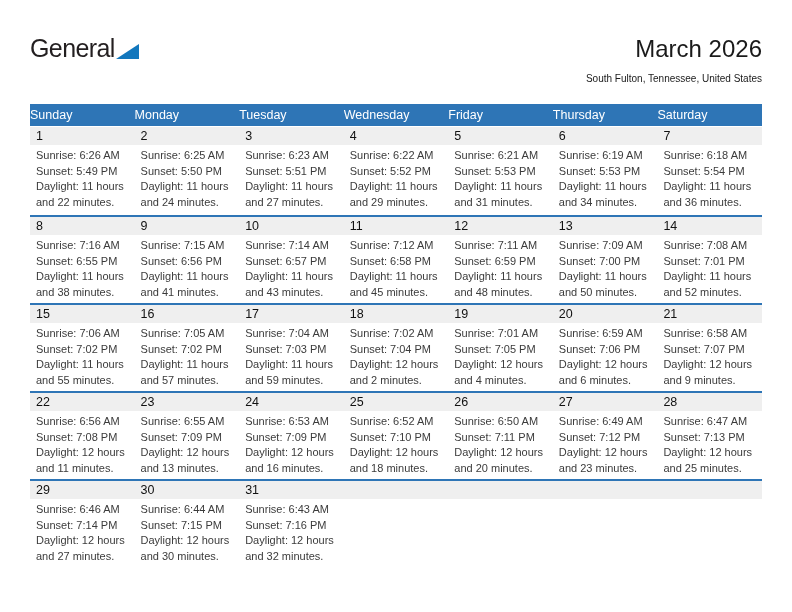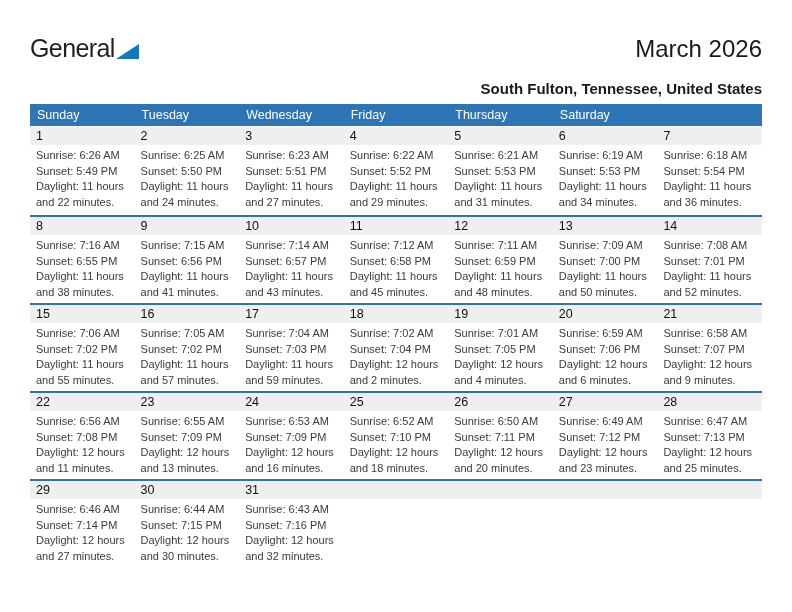--- a/index.html
+++ b/index.html
@@ -18,26 +18,26 @@
 
   
   .header{position:absolute;top:0;left:30px;right:30px;height:84px;}
   .logo{position:absolute;left:0;top:36px;width:130px;}
   .logo-line1{display:flex;align-items:flex-end;}
   .logo-general{font-size:25px;color:var(--logo-dark);letter-spacing:-0.6px;line-height:1;}
   .logo-tri{width:0;height:0;border-bottom:15px solid var(--logo-blue);border-left:23px solid transparent;margin:0 0 2px 1px;}
   .logo-blue{font-size:25px;color:var(--logo-blue);letter-spacing:-0.4px;line-height:1;margin:-3px 0 0 42px;}
   .title-block{position:absolute;right:0;top:32px;text-align:right;}
   .page-title{font-size:24px;color:var(--title-color);line-height:34px;}
-  .page-subtitle{font-size:15px;color:var(--title-color);line-height:20px;margin-top:13px;font-weight:bold;}
+  .page-subtitle{font-size:10px;color:var(--title-color);line-height:20px;margin-top:3px;}
 
   
   .calendar{position:absolute;top:104px;left:30px;right:30px;}
   .weekday-header{display:grid;grid-template-columns:repeat(7,1fr);background:var(--header-blue);height:22px;}
-  .weekday-cell{color:#ffffff;font-size:12.5px;line-height:22px;padding-left:7px;overflow:hidden;}
+  .weekday-cell{color:#ffffff;font-size:12.5px;line-height:22px;overflow:hidden;}
   .week-row{display:grid;grid-template-columns:repeat(7,1fr);height:88px;margin-top:1px;}
   .week-row + .week-row{border-top:2px solid var(--divider-blue);margin-top:0;}
   .day-cell{overflow:hidden;}
   .day-strip{height:18px;background:var(--strip-gray);font-size:12.5px;line-height:18px;padding-left:6px;color:#111111;}
   .day-details{padding:3px 2px 0 6px;font-size:11px;line-height:15.5px;color:var(--detail-color);}
   .detail-line{white-space:nowrap;}
 </style>
 </head>
 <body>
 
@@ -51,20 +51,21 @@
     </div>
     <div class="title-block">
       <div class="page-title">March 2026</div>
       <div class="page-subtitle">South Fulton, Tennessee, United States</div>
     </div>
   </div>
 
   <div class="calendar">
     <div class="weekday-header">
         <div class="weekday-cell">Sunday</div>
+        <div class="weekday-cell">Monday</div>
         <div class="weekday-cell">Tuesday</div>
         <div class="weekday-cell">Wednesday</div>
         <div class="weekday-cell">Friday</div>
         <div class="weekday-cell">Thursday</div>
         <div class="weekday-cell">Saturday</div>
       </div>
     <div>
         <div class="week-row">
           <div class="day-cell">
             <div class="day-strip">1</div>

